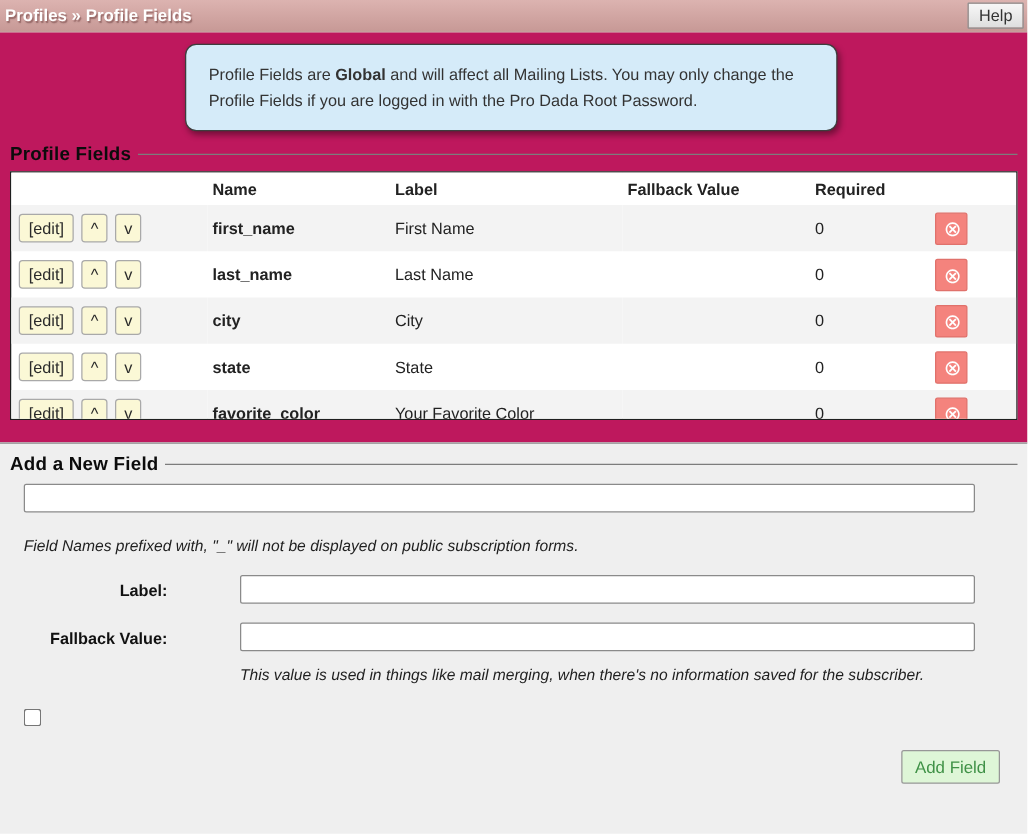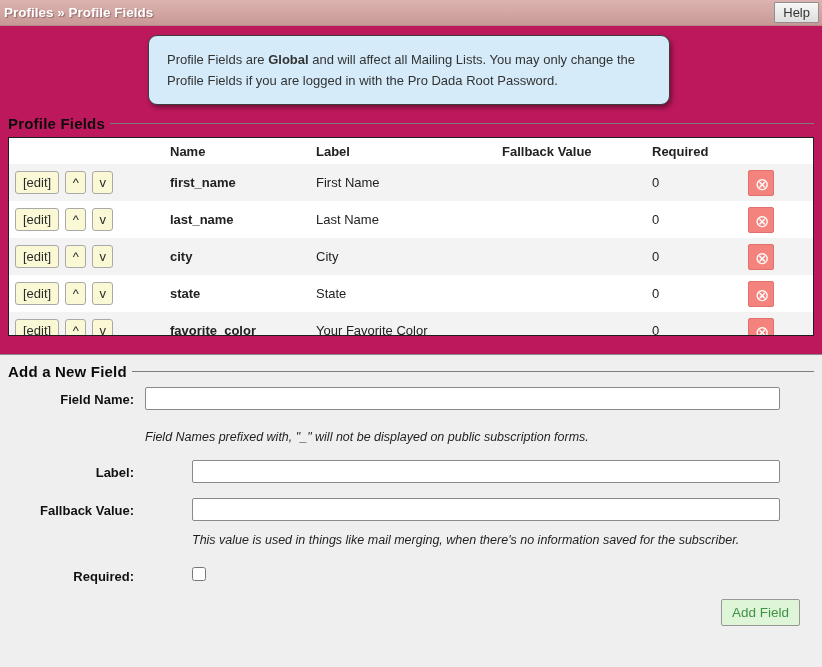--- a/index.html
+++ b/index.html
@@ -181,21 +181,20 @@
       </table>
     </div>
   </fieldset>
 </div>
 
 <div class="gray-section">
   <fieldset>
     <legend>Add a New Field</legend>
 
     <div class="frow" style="margin-top:5px;">
-      <div class="flabel">Field Name:</div>
       <div class="fctrl">
         <input type="text" class="tinput" value="" style="">
         <div class="help-text help-gap">Field Names prefixed with, "_" will not be displayed on public subscription forms.</div>
       </div>
     </div>
 
     <div class="frow row-gap">
       <div class="flabel">Label:</div>
       <div class="fctrl">
         <input type="text" class="tinput" value="" style="">
@@ -204,21 +203,20 @@
 
     <div class="frow row-gap">
       <div class="flabel">Fallback Value:</div>
       <div class="fctrl">
         <input type="text" class="tinput" value="" style="">
         <div class="help-text">This value is used in things like mail merging, when there's no information saved for the subscriber.</div>
       </div>
     </div>
 
     <div class="frow row-gap">
-      <div class="flabel">Required:</div>
       <div class="fctrl">
         <input type="checkbox" class="cbox" style="">
       </div>
     </div>
 
     <div class="submit-row">
       <button class="add-btn">Add Field</button>
     </div>
   </fieldset>
 </div>

